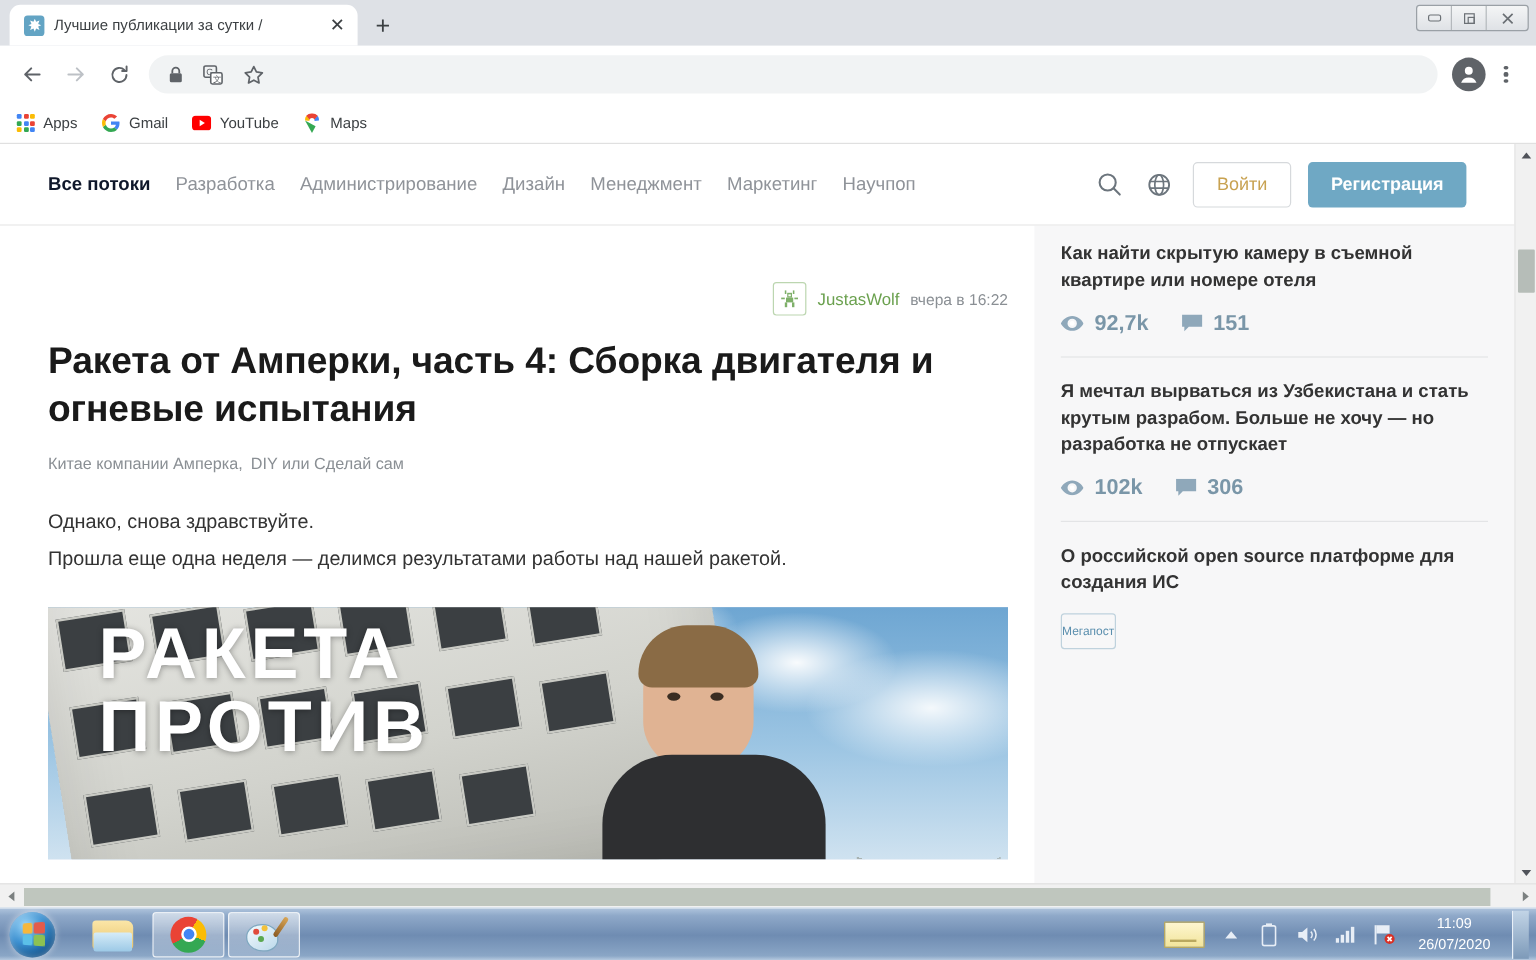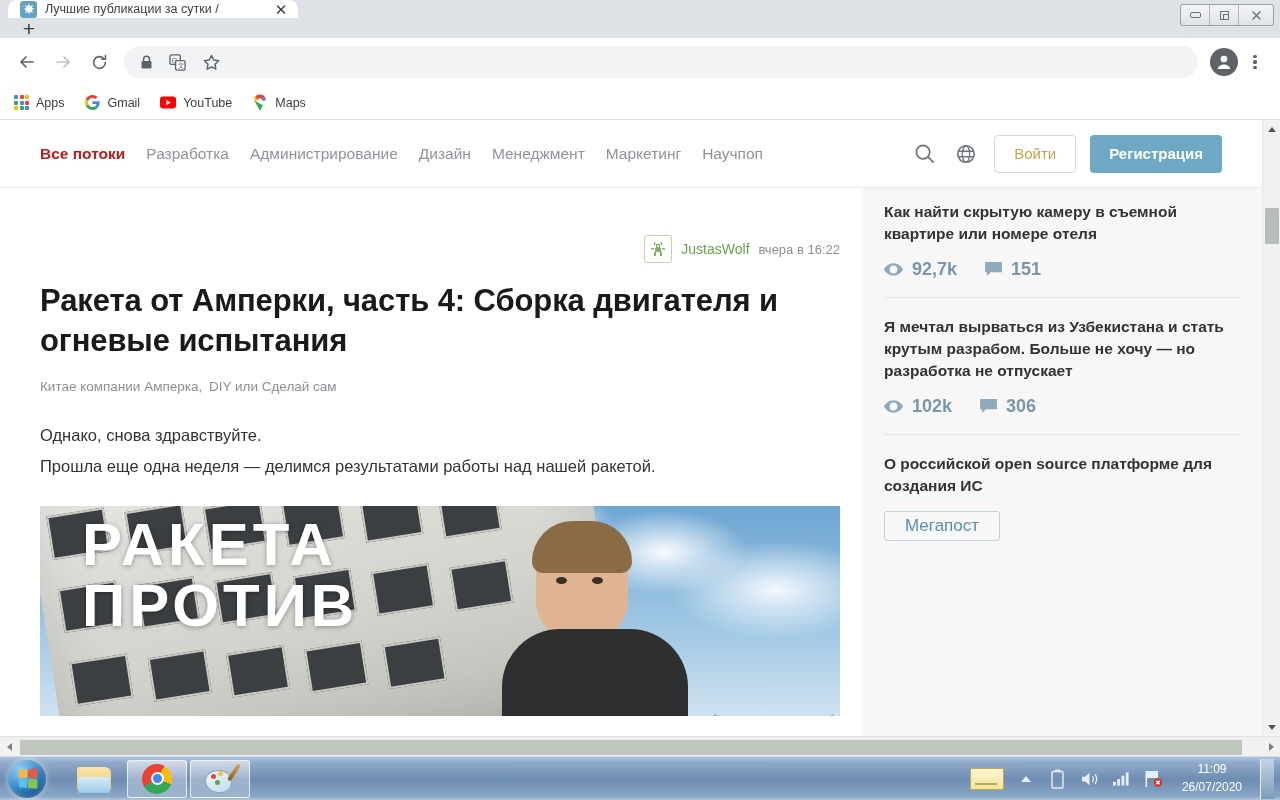--- a/index.html
+++ b/index.html
@@ -9,21 +9,21 @@
     background: #fff;
   }
 
   
   #app { position: relative; width: 1280px; height: 800px; }
 
   .titlebar {
     height: 38px; background: #dee1e6; position: relative;
     display: flex; align-items: flex-end;
   }
-  .tabstrip { display: flex; align-items: flex-start; height: 38px; padding-left: 8px; flex-direction: column; }
+  .tabstrip { display: flex; align-items: flex-end; height: 38px; padding-left: 8px; }
   .tab {
     height: 34px; width: 290px; background: #fff;
     border-radius: 9px 9px 0 0; display: flex; align-items: center;
     padding: 0 8px 0 12px; gap: 8px; position: relative;
   }
   .tab-favicon {
     width: 17px; height: 17px; border-radius: 3px;
     background: #63a4c4; flex: 0 0 auto; position: relative;
     display: flex; align-items: center; justify-content: center;
   }
@@ -103,21 +103,21 @@
   .page { position: absolute; left: 0; top: 0; width: 1262px; height: 616px; }
 
   
   .site-header {
     position: absolute; left: 0; top: 0; width: 1262px; height: 68px;
     background: #fff; border-bottom: 1px solid #e8e8e8; z-index: 20;
     display: flex; align-items: center; padding: 0 40px;
   }
   .nav { display: flex; align-items: center; gap: 21px; flex: 1 1 auto; }
   .nav a { font-size: 15.5px; color: #8f9399; text-decoration: none; white-space: nowrap; }
-  .nav a.active { color: #b91c1c; font-weight: 700; }
+  .nav a.active { color: #0f172a; font-weight: 700; }
   .hdr-right { display: flex; align-items: center; gap: 14px; }
   .ico-btn { width: 28px; height: 28px; display:flex; align-items:center; justify-content:center; color:#6c757d; }
   .btn-login {
     height: 38px; padding: 0 19px; border: 1px solid #d6d9dc; border-radius: 4px;
     background: #fff; color: #c8a251; font-size: 15px;
     display: flex; align-items: center; justify-content: center;
   }
   .btn-reg {
     height: 38px; padding: 0 19px; border: none; border-radius: 4px;
     background: #6fa8c4; color: #fff; font-size: 15px; font-weight: 600;
@@ -202,22 +202,22 @@
   .side-card { padding: 18px 0 17px 0; border-bottom: 1px solid #e3e4e6; }
   .side-card:first-child { padding-top: 0; }
   .side-card:last-child { border-bottom: none; }
   .side-title {
     font-size: 15.5px; line-height: 1.42; color: #333; font-weight: 700;
   }
   .side-stats { display: flex; align-items: center; gap: 28px; margin-top: 14px; }
   .stat { display: flex; align-items: center; gap: 9px; }
   .stat span { font-size: 18px; color: #7a96a8; font-weight: 700; }
   .side-tag {
-    display: inline-flex; align-items: center; height: 30px; padding: 0 20px;
-    border: 1px solid #bfd2dd; border-radius: 3px; color: #5b8fae; font-size: 17px;
+    display: inline-flex; align-items: center; height: 30px; padding: 0 0;
+    border: 1px solid #bfd2dd; border-radius: 3px; color: #5b8fae; font-size: 10px;
     margin-top: 14px;
   }
   .side-clip { position: relative; overflow: hidden; }
 
   
   .vscroll {
     position: absolute; right: 0; top: 120px; width: 18px; height: 616px;
     background: #f1f1f1; border-left: 1px solid #e5e5e5; z-index: 50;
   }
   .vs-arrow { position:absolute; left:0; width: 18px; height: 18px; display:flex; align-items:center; justify-content:center; }

